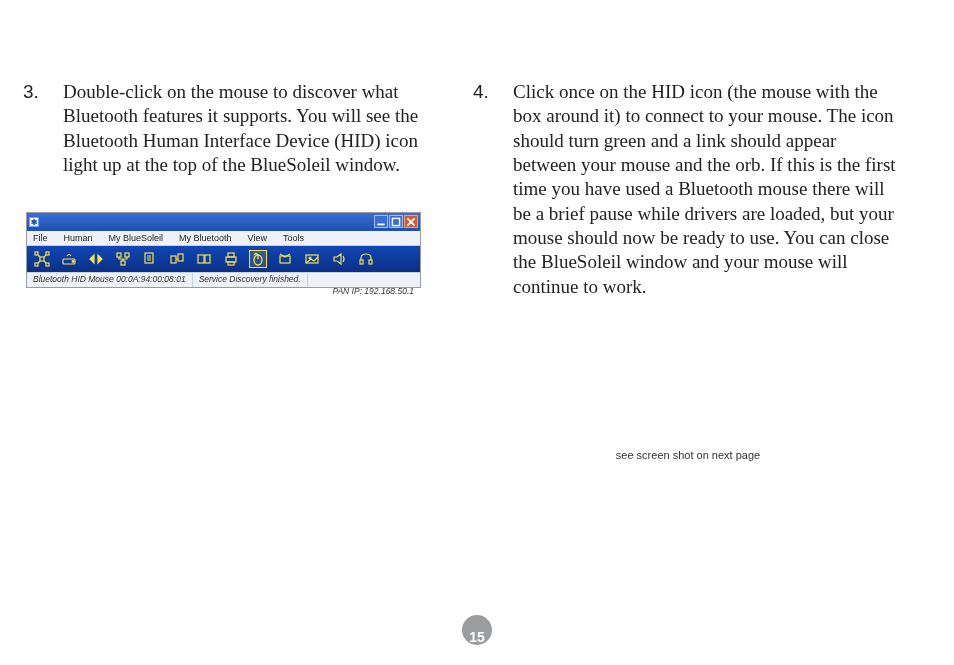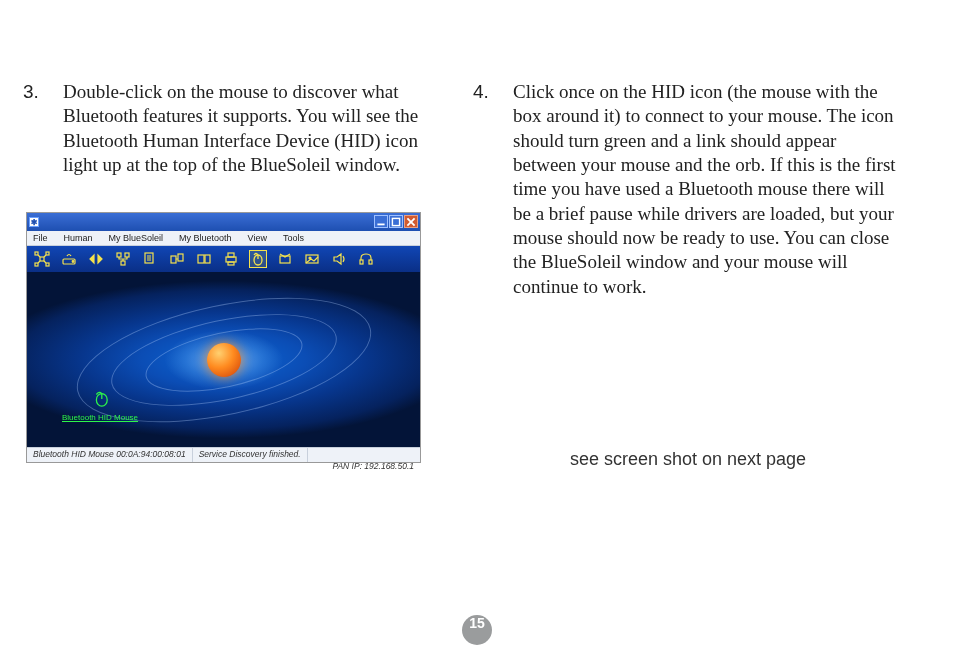--- a/index.html
+++ b/index.html
@@ -44,39 +44,39 @@
     font-size: 19px;
     line-height: 1.28;
     color: #222;
   }
   .step-num {
     width: 40px;
     flex: 0 0 40px;
   }
   .step-text { flex: 1; font-family: Liberation Serif, serif; }
   .note {
-    font-size: 18px;
+    font-size: 11px;
     text-align: center;
     color: #333;
     margin-top: 150px;
   }
   .pagenum {
     position: absolute;
     left: 50%;
     transform: translateX(-50%);
     bottom: 20px;
     width: 30px;
     height: 30px;
     border-radius: 50%;
     background: #9a9c9d;
     color: #fff;
     font-weight: 700;
     font-size: 14px;
     display: flex;
-    align-items: flex-start;
+    align-items: flex-end;
     justify-content: center;
   }
 
   
   .screenshot {
     margin: 35px 0 0 3px;
     width: 395px;
     border: 1px solid #999;
     font-family: Tahoma, Arial, sans-serif;
   }
@@ -331,36 +331,20 @@
           <div class="tb-icon">
               <svg viewBox="0 0 16 16">
                 <g stroke="#f5e24d" fill="none" stroke-width="1.2">
                   <path d="M3 9 V7 Q3 3 8 3 Q13 3 13 7 V9"></path>
                   <rect x="2" y="9" width="3" height="4"></rect>
                   <rect x="11" y="9" width="3" height="4"></rect>
                 </g>
               </svg>
             </div>
         </div>
-        <div class="ss-canvas">
-          <div class="orbit o1"></div>
-          <div class="orbit o2"></div>
-          <div class="orbit o3"></div>
-          <div class="halo"></div>
-          <div class="orb"></div>
-          <div class="dev-icon">
-            <svg viewBox="0 0 24 20">
-                <g stroke="#2df54a" fill="none" stroke-width="1.4">
-                  <ellipse cx="14" cy="11" rx="6" ry="7"></ellipse>
-                  <path d="M14 4 V10 M8 5 Q11 1 14 4"></path>
-                </g>
-              </svg>
-            <div class="dev-label">Bluetooth HID Mouse</div>
-          </div>
-        </div>
         <div class="ss-status">
           <div>Bluetooth HID Mouse  00:0A:94:00:08:01</div>
           <div>Service Discovery finished.</div>
           <div>PAN IP: 192.168.50.1</div>
         </div>
       </div>
     </div>
 
     <div class="col">
       <div class="step">

